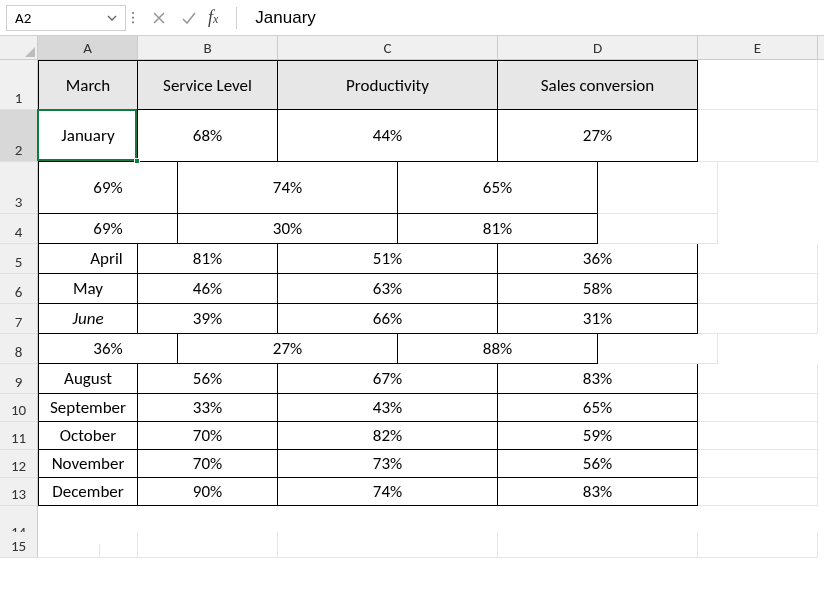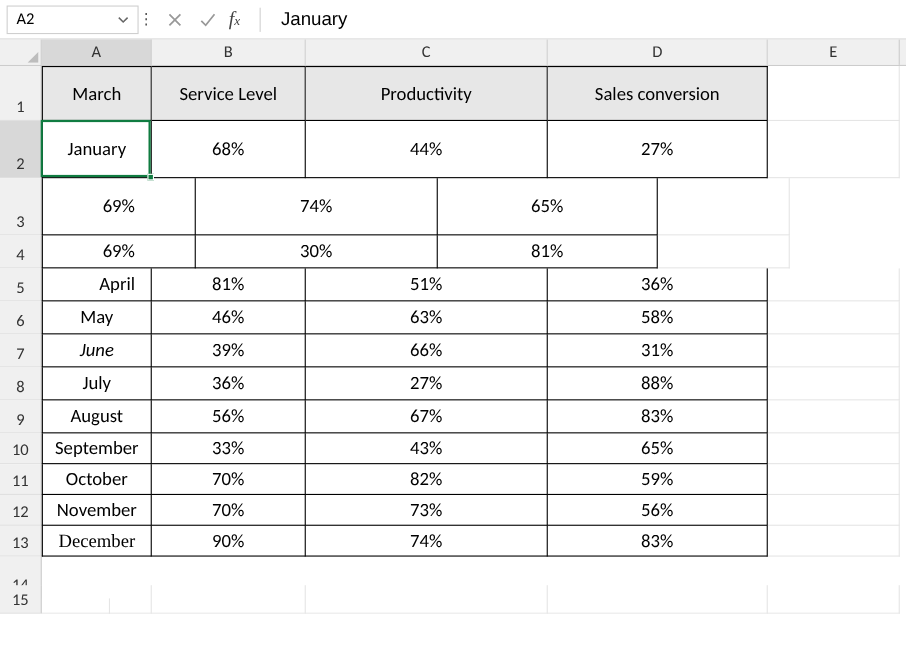--- a/index.html
+++ b/index.html
@@ -245,21 +245,20 @@
       <div class="row" style="height: 30px;">
         <div class="row-h" style="height: 30px;">7</div>
         <div class="cell col-A b-all" style="height: 30px; font-style: italic;">June</div>
         <div class="cell col-B b-all" style="height: 30px;">39%</div>
         <div class="cell col-C b-all" style="height: 30px;">66%</div>
         <div class="cell col-D b-all" style="height: 30px;">31%</div>
         <div class="cell col-E no-border-cell" style="height: 30px;"></div>
       </div>
       <div class="row" style="height: 30px;">
         <div class="row-h" style="height: 30px;">8</div>
-        <div class="cell col-A b-all" style="height: 30px;">July</div>
         <div class="cell col-B b-all" style="height: 30px;">36%</div>
         <div class="cell col-C b-all" style="height: 30px;">27%</div>
         <div class="cell col-D b-all" style="height: 30px;">88%</div>
         <div class="cell col-E no-border-cell" style="height: 30px;"></div>
       </div>
       <div class="row" style="height: 30px;">
         <div class="row-h" style="height: 30px;">9</div>
         <div class="cell col-A b-all" style="height: 30px;">August</div>
         <div class="cell col-B b-all" style="height: 30px;">56%</div>
         <div class="cell col-C b-all" style="height: 30px;">67%</div>
@@ -285,21 +284,21 @@
       <div class="row" style="height: 28px;">
         <div class="row-h" style="height: 28px;">12</div>
         <div class="cell col-A b-all" style="height: 28px;">November</div>
         <div class="cell col-B b-all" style="height: 28px;">70%</div>
         <div class="cell col-C b-all" style="height: 28px;">73%</div>
         <div class="cell col-D b-all" style="height: 28px;">56%</div>
         <div class="cell col-E no-border-cell" style="height: 28px;"></div>
       </div>
       <div class="row" style="height: 28px;">
         <div class="row-h" style="height: 28px;">13</div>
-        <div class="cell col-A b-all" style="height: 28px; font-family: Liberation Serif, serif;">December</div>
+        <div class="cell col-A b-all" style="height: 28px;">December</div>
         <div class="cell col-B b-all" style="height: 28px;">90%</div>
         <div class="cell col-C b-all" style="height: 28px;">74%</div>
         <div class="cell col-D b-all" style="height: 28px;">83%</div>
         <div class="cell col-E no-border-cell" style="height: 28px;"></div>
       </div>
       <div class="row" style="height: 26px; flex-direction: column;">
         <div class="row-h" style="height: 26px;">14</div>
         <div class="cell col-A no-border-cell" style="height: 26px;"></div>
         <div class="cell col-B no-border-cell" style="height: 26px;"></div>
         <div class="cell col-C no-border-cell" style="height: 26px;"></div>

